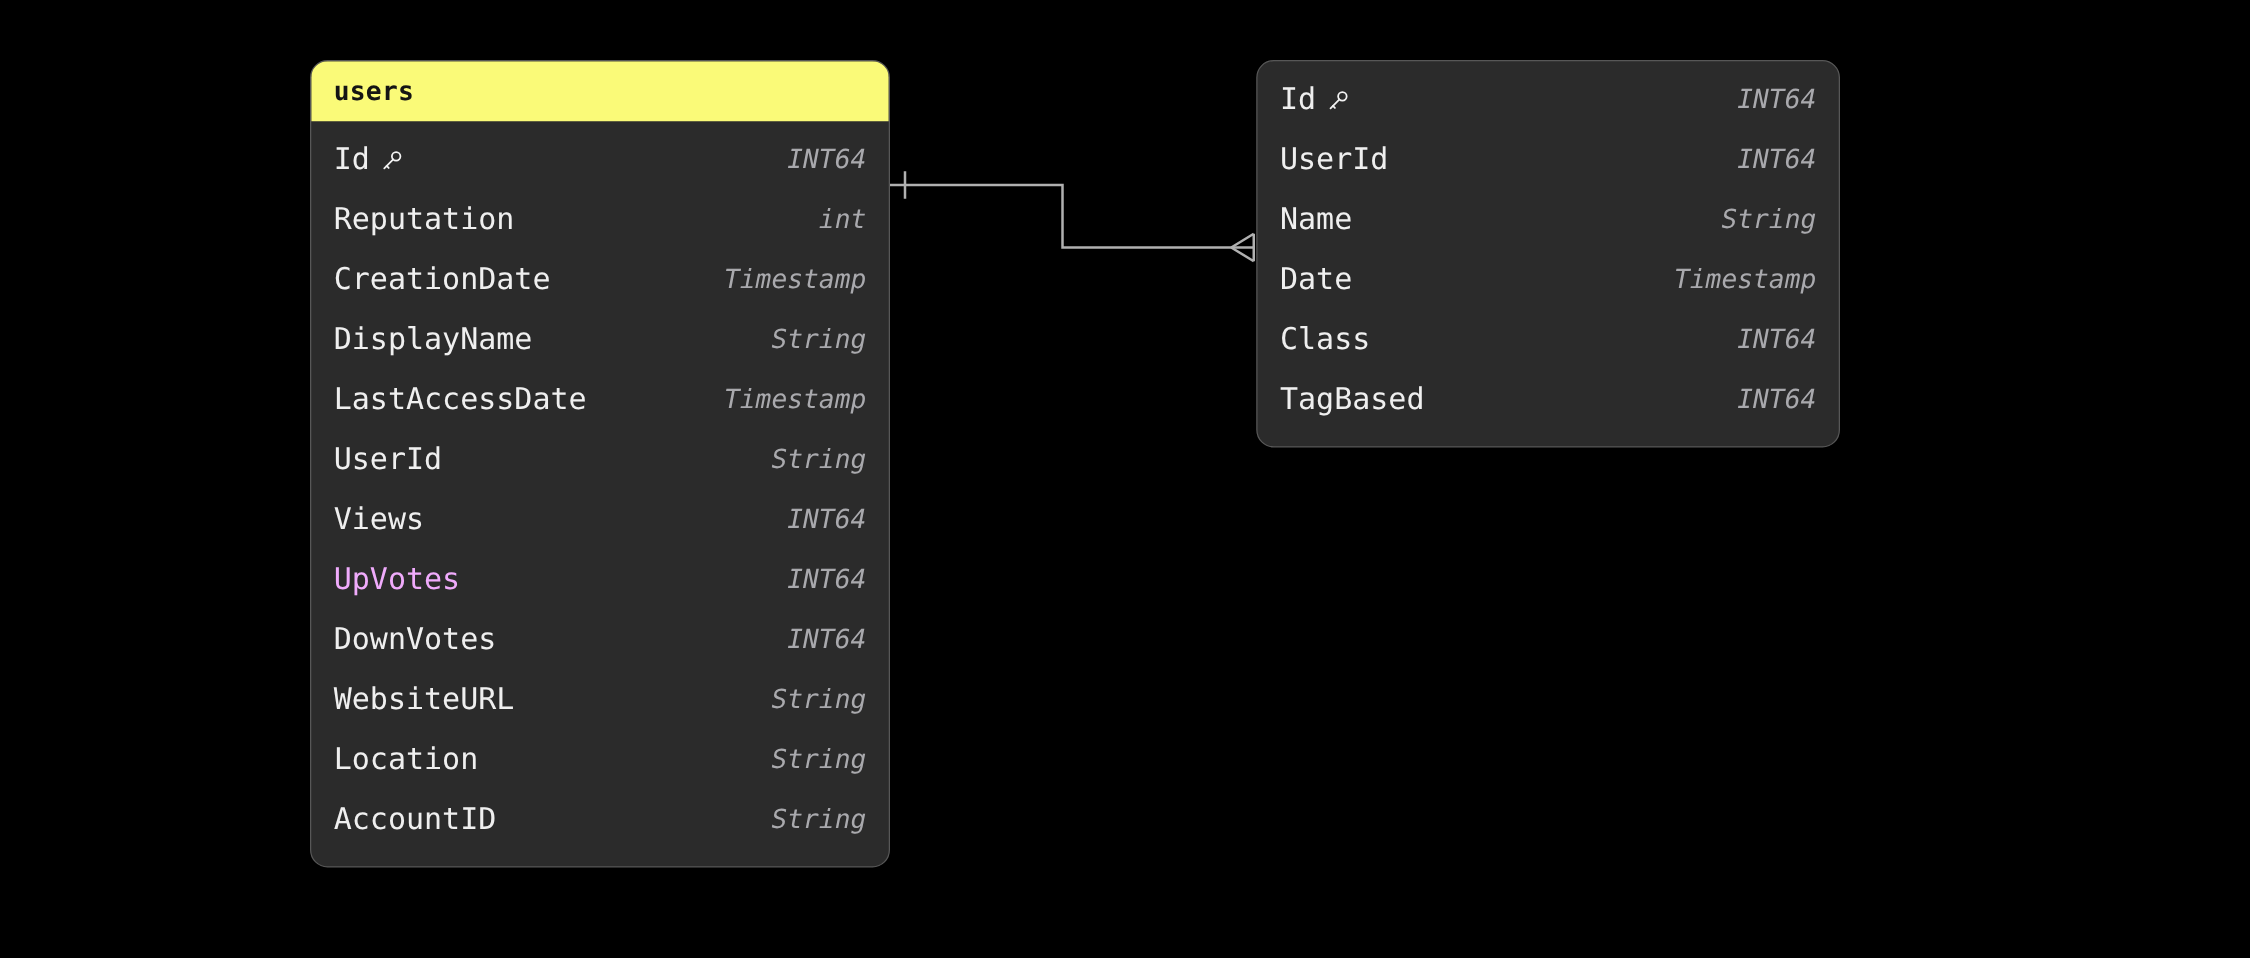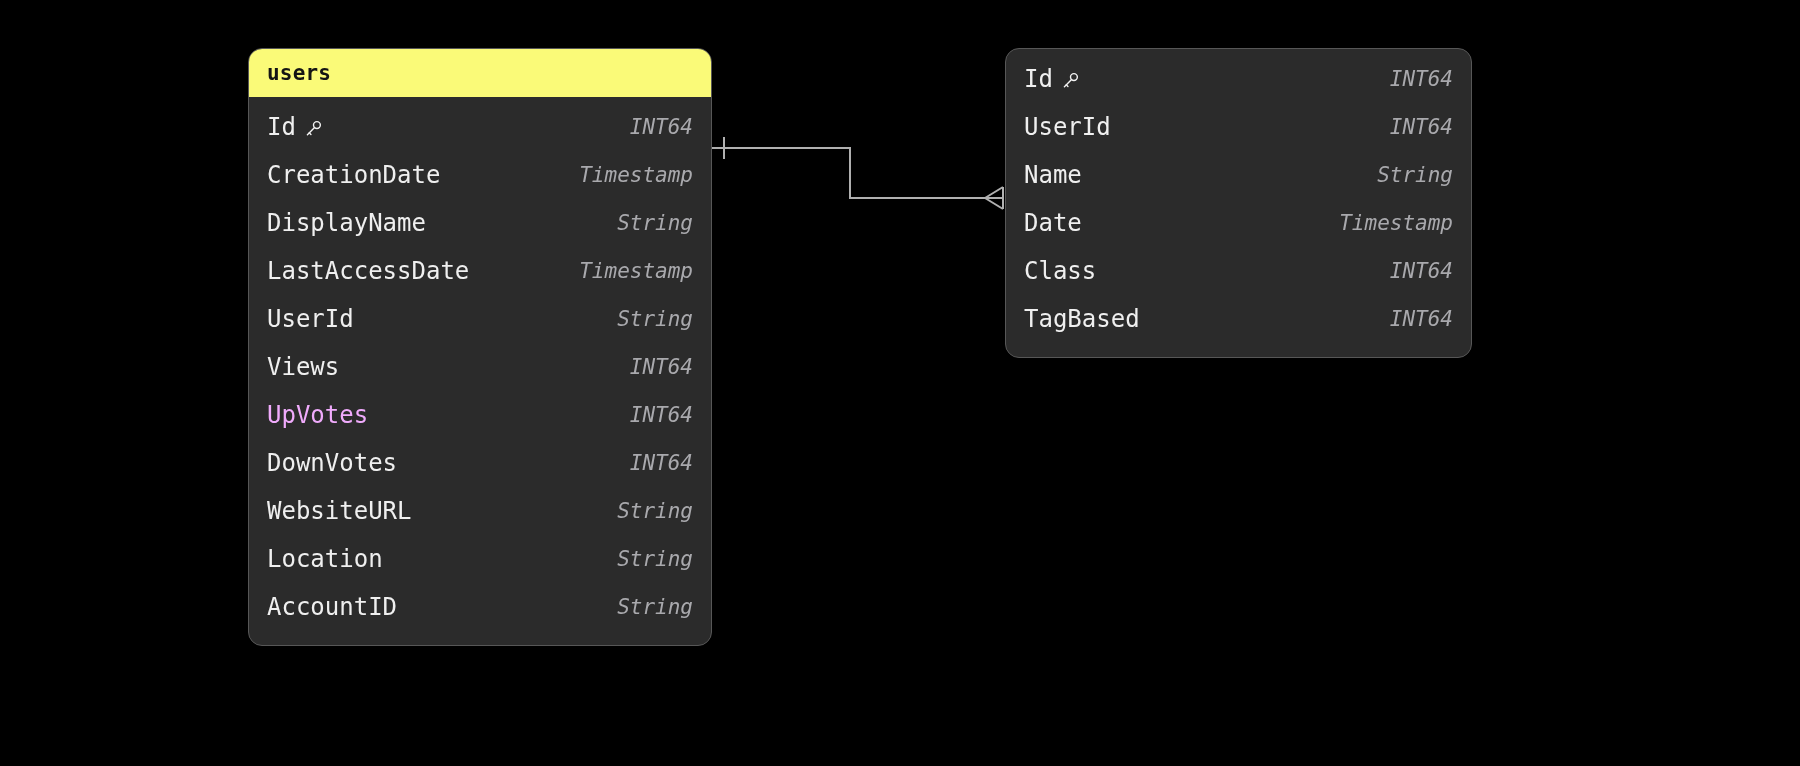--- a/index.html
+++ b/index.html
@@ -116,20 +116,27 @@
                   <circle cx="13.6" cy="6.4" r="3.6"></circle>
                   <path d="M11.1 9.0 L3.6 16.5"></path>
                   <path d="M5.6 14.5 L7.3 16.2"></path>
                 </g>
               </svg>
             </span>
           </div>
           <div class="field-spacer"></div>
           <div class="field-type" style="color: rgb(169, 169, 173);">INT64</div>
         </div>
+        <div class="field-row" id="row-users-Reputation">
+          <div class="field-name" style="color: rgb(239, 239, 239);">
+            <span>Reputation</span>
+          </div>
+          <div class="field-spacer"></div>
+          <div class="field-type" style="color: rgb(169, 169, 173);">int</div>
+        </div>
         <div class="field-row" id="row-users-CreationDate">
           <div class="field-name" style="color: rgb(239, 239, 239);">
             <span>CreationDate</span>
           </div>
           <div class="field-spacer"></div>
           <div class="field-type" style="color: rgb(169, 169, 173);">Timestamp</div>
         </div>
         <div class="field-row" id="row-users-DisplayName">
           <div class="field-name" style="color: rgb(239, 239, 239);">
             <span>DisplayName</span>

